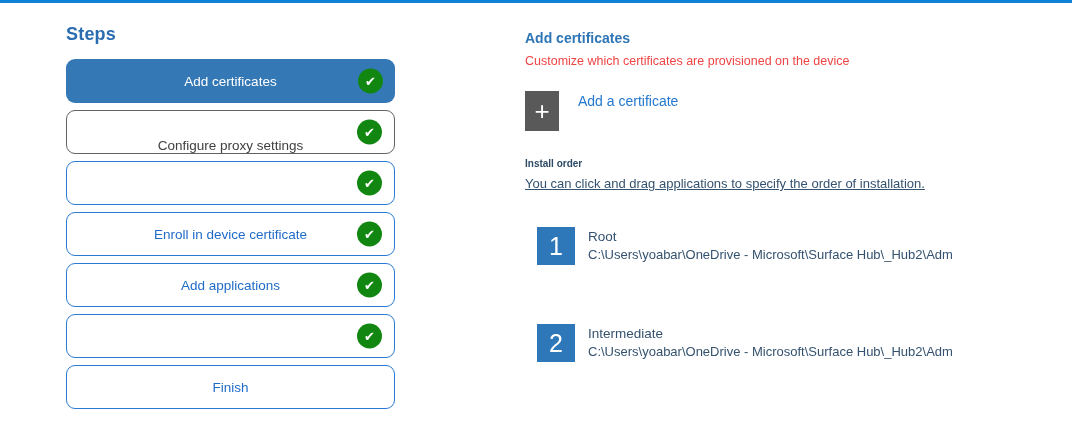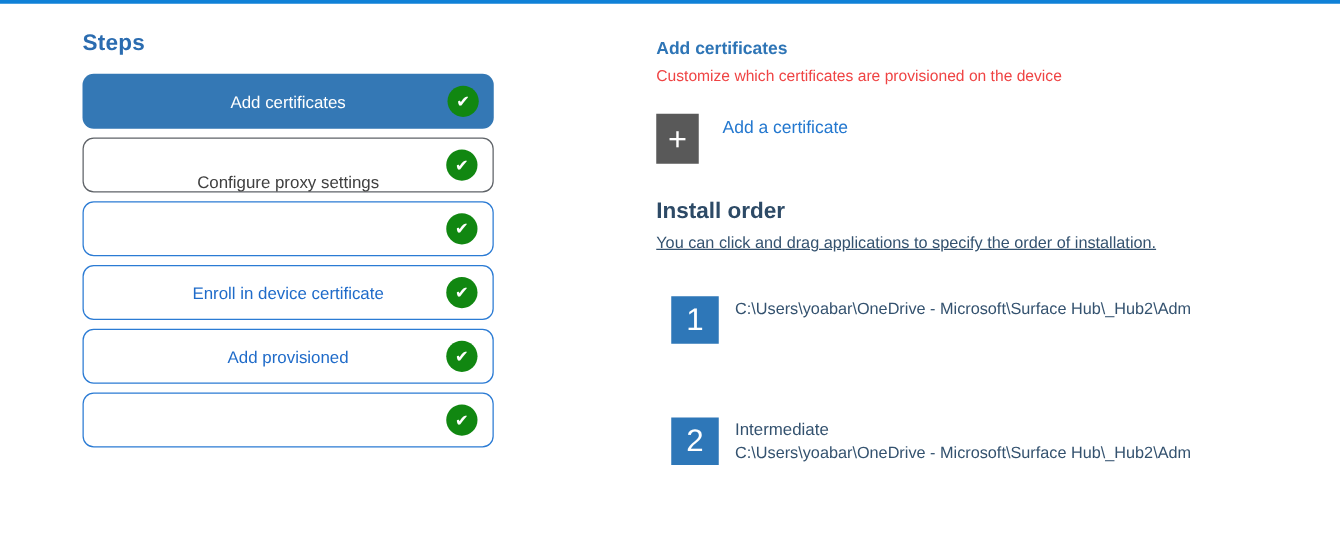--- a/index.html
+++ b/index.html
@@ -51,21 +51,21 @@
   }
   .add-tile {
     width: 34px; height: 40px; background: #595959; color: #ffffff;
     display: flex; align-items: center; justify-content: center;
     font-size: 26px; font-weight: normal; line-height: 1;
   }
   .add-label {
     color: #2478cf; font-size: 14px; margin-left: 19px; margin-top: 2px;
   }
   .install-heading {
-    color: #2d4a66; font-size: 18px; font-weight: bold; margin-top: 27px;
+    color: #2d4a66; font-size: 10px; font-weight: bold; margin-top: 27px;
   }
   .install-desc {
     color: #34526f; font-size: 13px; margin-top: 7px; text-decoration: underline;
   }
   .install-item {
     display: flex; align-items: flex-start; margin-left: 12px; cursor: grab;
   }
   .install-item.first { margin-top: 36px; }
   .install-item.second { margin-top: 59px; }
   .order-tile {
@@ -99,45 +99,49 @@
     <div class="step normal">
       <span class="check">✔</span>
     </div>
 
     <div class="step normal">
       <span>Enroll in device certificate</span>
       <span class="check">✔</span>
     </div>
 
     <div class="step normal">
-      <span>Add provisioned</span>
+      <span>Add applications</span>
       <span class="check">✔</span>
     </div>
 
     <div class="step normal">
       <span class="check">✔</span>
     </div>
 
+    <div class="step normal">
+      <span>Finish</span>
+    </div>
   </div>
 
   <div class="main">
     <div class="main-heading">Add certificates</div>
     <div class="main-desc">Customize which certificates are provisioned on the device</div>
 
     <div class="add-row">
       <div class="add-tile">+</div>
       <div class="add-label">Add a certificate</div>
     </div>
 
     <div class="install-heading">Install order</div>
     <div class="install-desc">You can click and drag applications to specify the order of installation.</div>
 
     <div class="install-item first">
       <div class="order-tile">1</div>
       <div class="item-text">
+        <div class="item-name">Root</div>
         <div class="item-path">C:\Users\yoabar\OneDrive - Microsoft\Surface Hub\_Hub2\Adm</div>
       </div>
     </div>
 
     <div class="install-item second">
       <div class="order-tile">2</div>
       <div class="item-text">
         <div class="item-name">Intermediate</div>
         <div class="item-path">C:\Users\yoabar\OneDrive - Microsoft\Surface Hub\_Hub2\Adm</div>
       </div>

